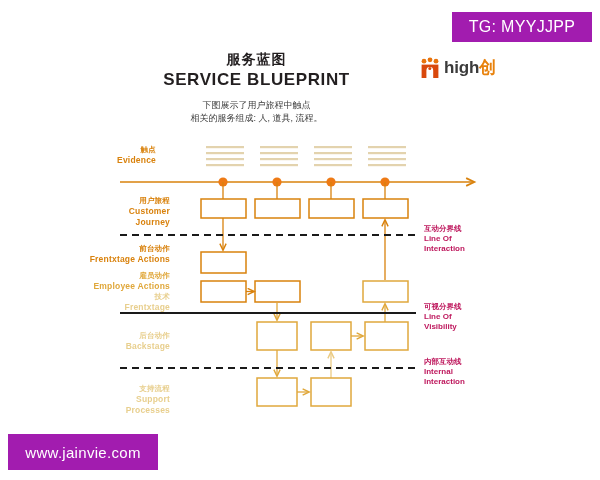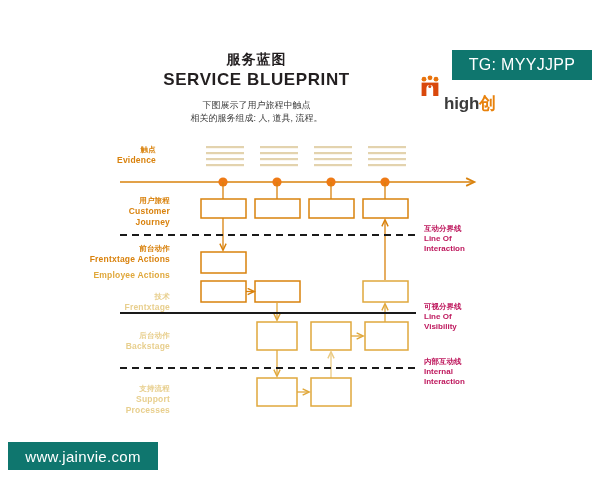--- a/index.html
+++ b/index.html
@@ -8,49 +8,48 @@
     background:#ffffff;
     font-family:"Liberation Sans", sans-serif;
     position:relative;
     overflow:hidden;
   }
   #stage{position:absolute;left:0;top:0;width:600px;height:480px;}
 
   
   .badge{
     position:absolute;
-    background:#0f766e;
+    background:#a21caf;
     color:#ffffff;
     font-family:"Liberation Sans", sans-serif;
     display:flex;align-items:center;justify-content:center;
     letter-spacing:.3px;
-    margin-top:38px;
   }
   #tg-badge{right:8px;top:12px;width:140px;height:30px;font-size:16px;}
-  #site-badge{left:8px;bottom:10px;width:150px;height:28px;font-size:15px;}
+  #site-badge{left:8px;bottom:10px;width:150px;height:36px;font-size:15px;}
 
   
   #header{position:absolute;left:0;top:50px;width:513px;}
   #title-cn{
     text-align:center;font-size:14px;font-weight:bold;color:#231f20;
     letter-spacing:1px;line-height:18px;
   }
   #title-en{
     text-align:center;font-size:17px;font-weight:bold;color:#231f20;
     letter-spacing:.6px;line-height:22px;margin-top:1px;
   }
   #subtitle{
     text-align:center;font-size:9px;color:#3c3c3c;line-height:13px;
     margin-top:8px;
   }
 
   
   #logo{position:absolute;left:420px;top:56px;display:flex;align-items:center;gap:4px;}
   #logo-mark{width:20px;height:22px;position:relative;}
-  #logo-text{font-size:17px;font-weight:bold;color:#3b3b3b;letter-spacing:-.2px;margin-top:36px;}
+  #logo-text{font-size:17px;font-weight:bold;color:#3b3b3b;letter-spacing:-.2px;}
   #logo-text .cjk{color:#e8820c;}
 
   
   .rowlabel{
     position:absolute;width:110px;text-align:right;
     line-height:11px;font-weight:bold;
   }
   .rowlabel .cn{display:block;font-size:7.5px;letter-spacing:.2px;}
   .rowlabel .en{display:block;font-size:8.5px;letter-spacing:.2px;}
   .c-dark{color:#d9820d;}
@@ -204,20 +203,21 @@
     <span class="en">Customer</span>
     <span class="en">Journey</span>
   </div>
 
   <div class="rowlabel c-dark" style="left:60px;top:243px;">
     <span class="cn">前台动作</span>
     <span class="en">Frentxtage Actions</span>
   </div>
 
   <div class="rowlabel c-mid" style="left:60px;top:270px;">
+    <span class="cn">雇员动作</span>
     <span class="en">Employee Actions</span>
   </div>
 
   <div class="rowlabel c-light" style="left:60px;top:291px;">
     <span class="cn">技术</span>
     <span class="en">Frentxtage</span>
   </div>
 
   <div class="rowlabel c-light" style="left:60px;top:330px;">
     <span class="cn">后台动作</span>

